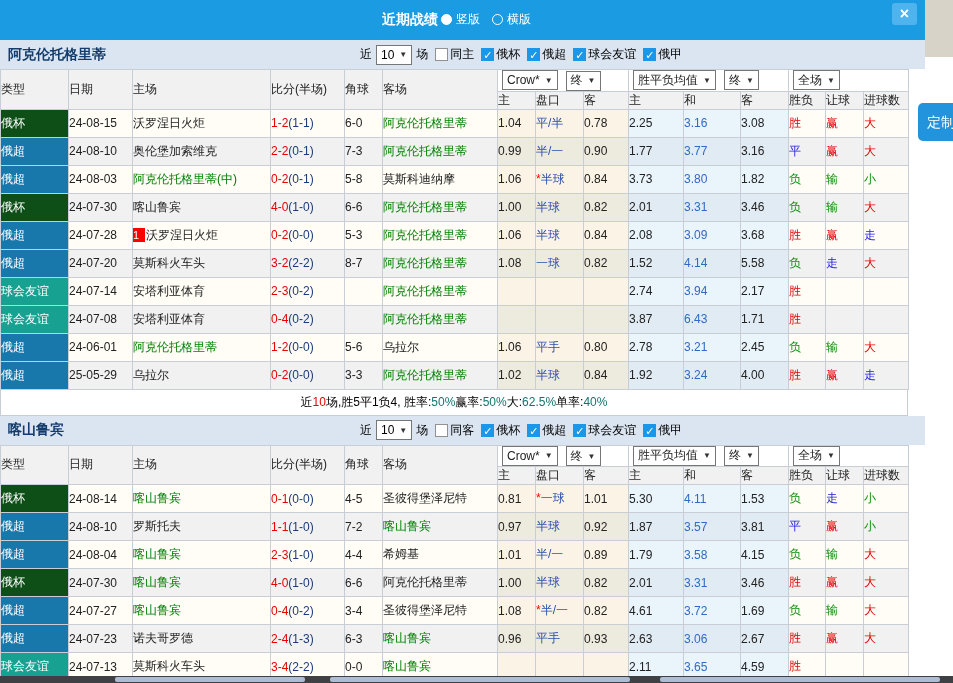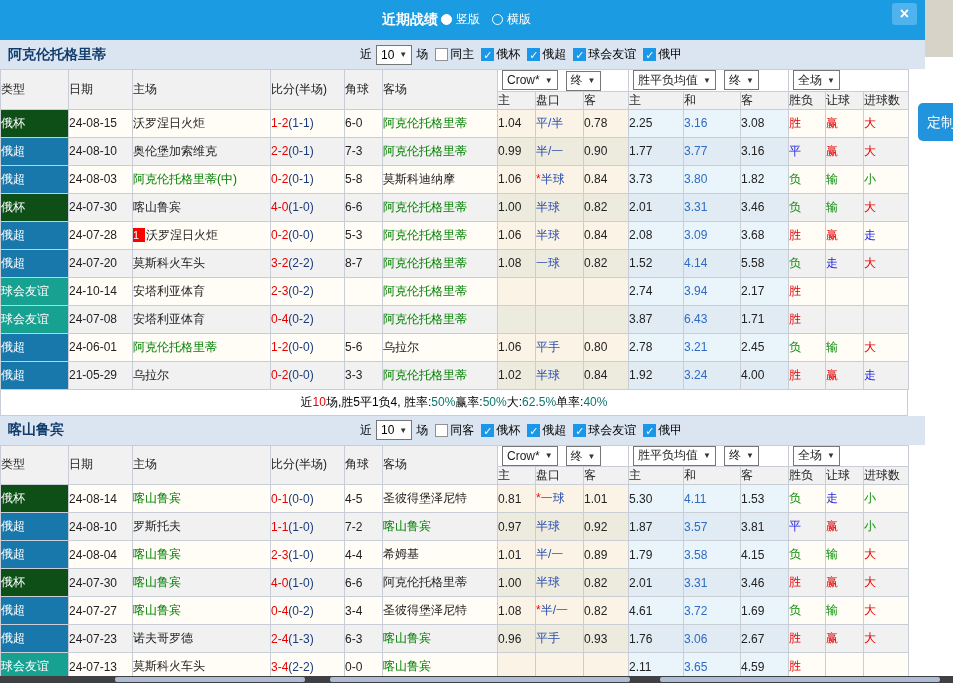--- a/index.html
+++ b/index.html
@@ -262,21 +262,21 @@
           <td class="c-odds">0.82</td>
           <td class="c-avg">1.52</td>
           <td class="c-avg"><span class="avgmid">4.14</span></td>
           <td class="c-avg">5.58</td>
           <td class="t-g">负</td>
           <td class="t-b">走</td>
           <td class="t-r">大</td>
         </tr>
         <tr class="odd">
           <td class="c-lg lg-friendly">球会友谊</td>
-          <td>24-10-14</td>
+          <td>24-07-14</td>
           <td><span>安塔利亚体育</span></td>
           <td><span class="sc">2-3</span><span class="hf">(0-2)</span></td>
           <td></td>
           <td><span class="team-focus">阿克伦托格里蒂</span></td>
           <td class="c-odds"></td>
           <td class="c-odds"></td>
           <td class="c-odds"></td>
           <td class="c-avg">2.74</td>
           <td class="c-avg"><span class="avgmid">3.94</span></td>
           <td class="c-avg">2.17</td>
@@ -313,21 +313,21 @@
           <td class="c-odds">0.80</td>
           <td class="c-avg">2.78</td>
           <td class="c-avg"><span class="avgmid">3.21</span></td>
           <td class="c-avg">2.45</td>
           <td class="t-g">负</td>
           <td class="t-g">输</td>
           <td class="t-r">大</td>
         </tr>
         <tr class="even">
           <td class="c-lg lg-super">俄超</td>
-          <td>21-05-29</td>
+          <td>25-05-29</td>
           <td><span>乌拉尔</span></td>
           <td><span class="sc">0-2</span><span class="hf">(0-0)</span></td>
           <td>3-3</td>
           <td><span class="team-focus">阿克伦托格里蒂</span></td>
           <td class="c-odds">1.02</td>
           <td class="c-odds"><span class="hcap">半球</span></td>
           <td class="c-odds">0.84</td>
           <td class="c-avg">1.92</td>
           <td class="c-avg"><span class="avgmid">3.24</span></td>
           <td class="c-avg">4.00</td>
@@ -516,21 +516,21 @@
         <tr class="even">
           <td class="c-lg lg-super">俄超</td>
           <td>24-07-23</td>
           <td><span>诺夫哥罗德</span></td>
           <td><span class="sc">2-4</span><span class="hf">(1-3)</span></td>
           <td>6-3</td>
           <td><span class="team-focus">喀山鲁宾</span></td>
           <td class="c-odds">0.96</td>
           <td class="c-odds"><span class="hcap">平手</span></td>
           <td class="c-odds">0.93</td>
-          <td class="c-avg">1.76</td>
+          <td class="c-avg">2.63</td>
           <td class="c-avg"><span class="avgmid">3.06</span></td>
           <td class="c-avg">2.67</td>
           <td class="t-r">胜</td>
           <td class="t-r">赢</td>
           <td class="t-r">大</td>
         </tr>
         <tr class="odd">
           <td class="c-lg lg-friendly">球会友谊</td>
           <td>24-07-13</td>
           <td><span>莫斯科火车头</span></td>

